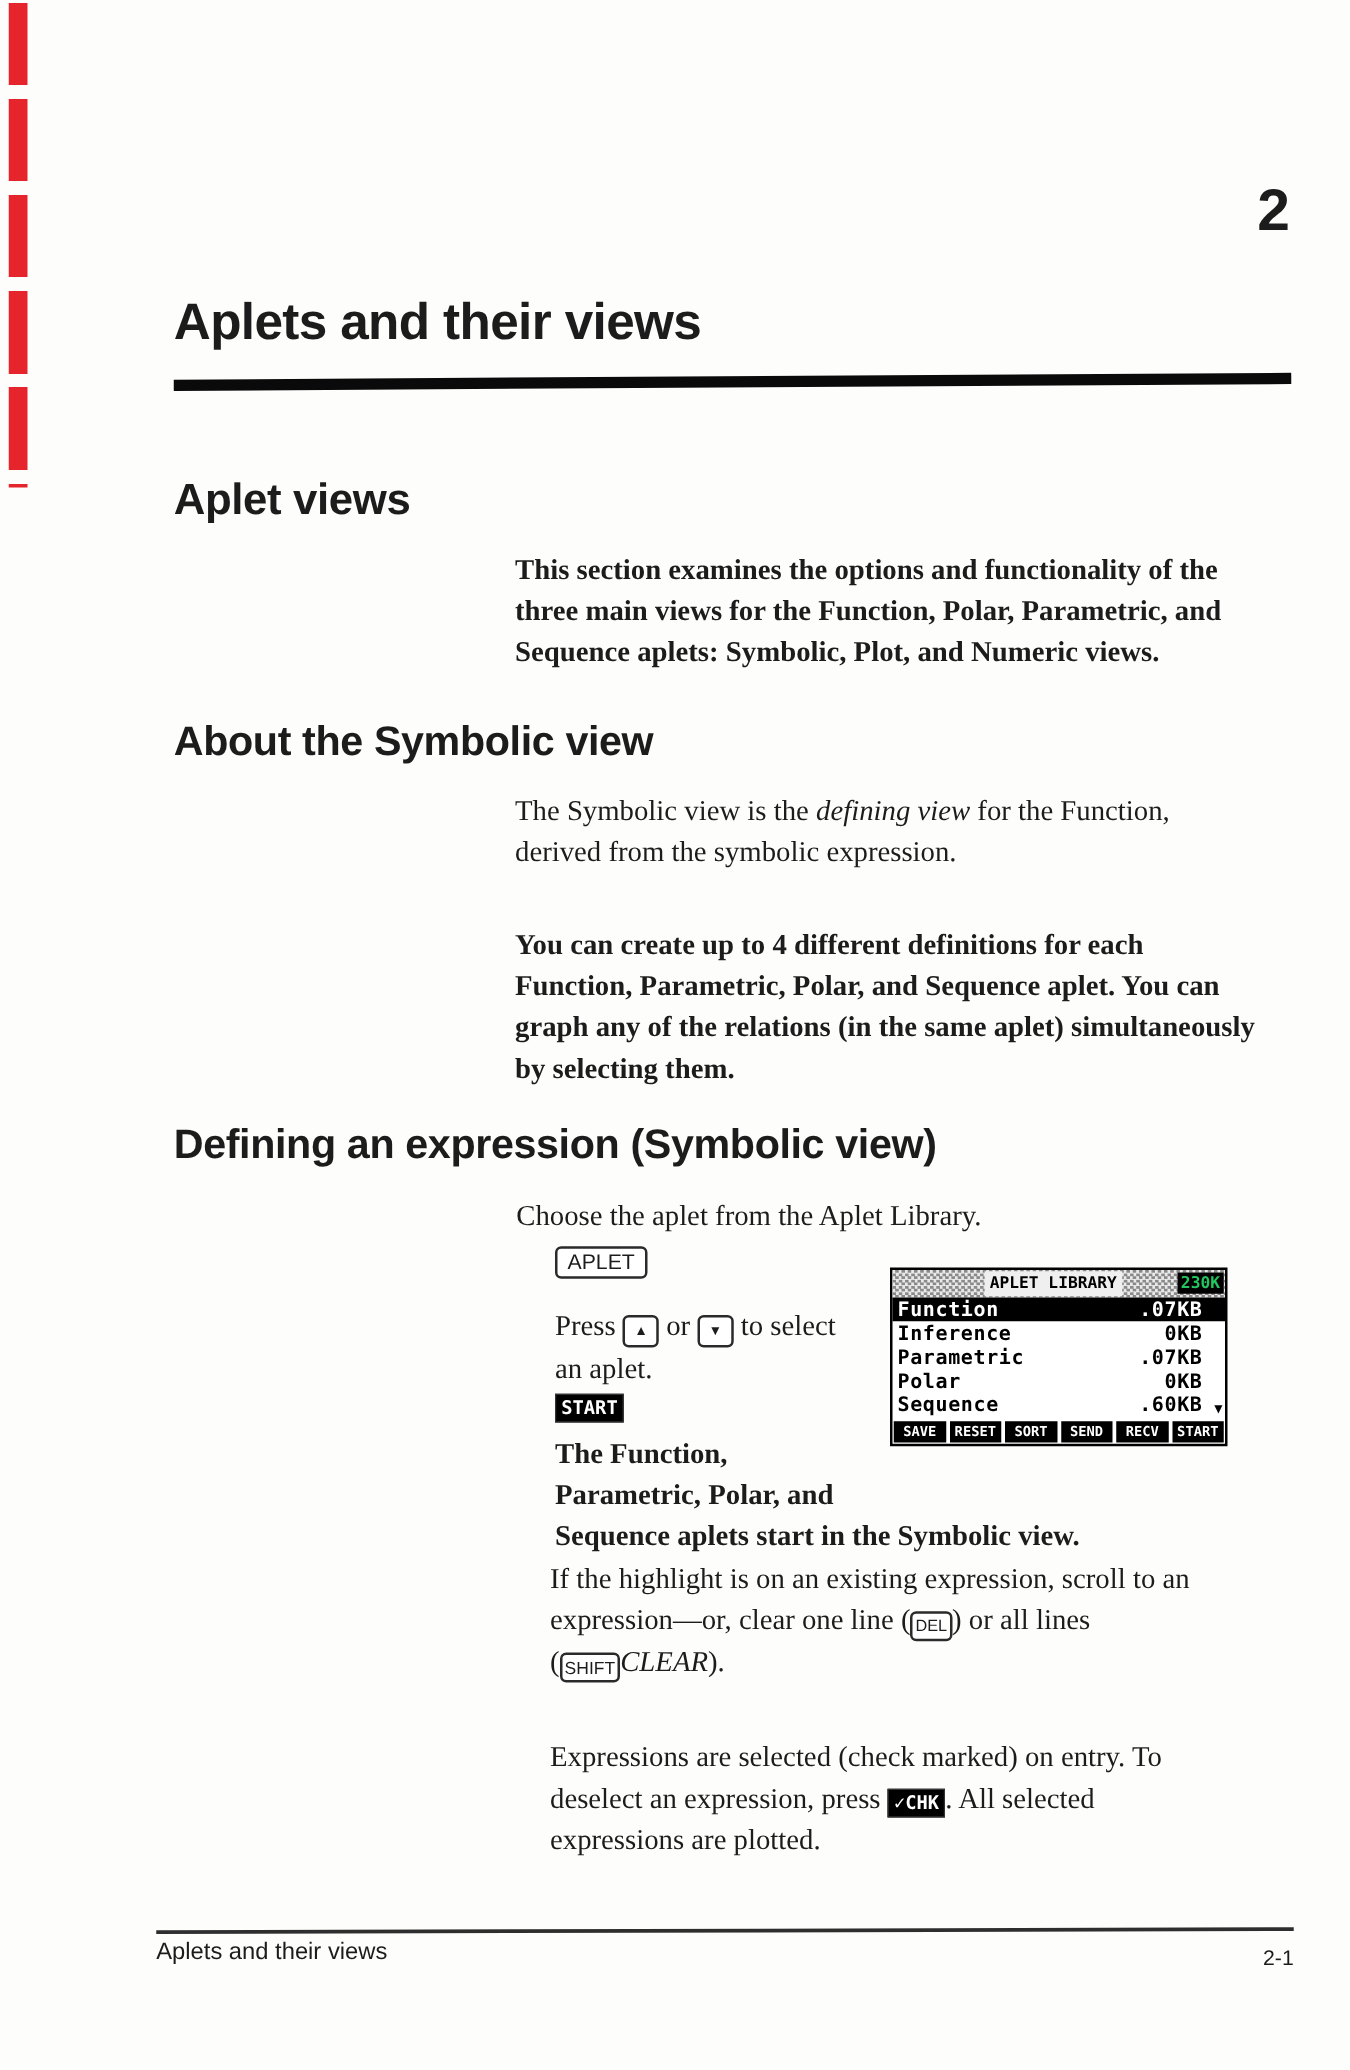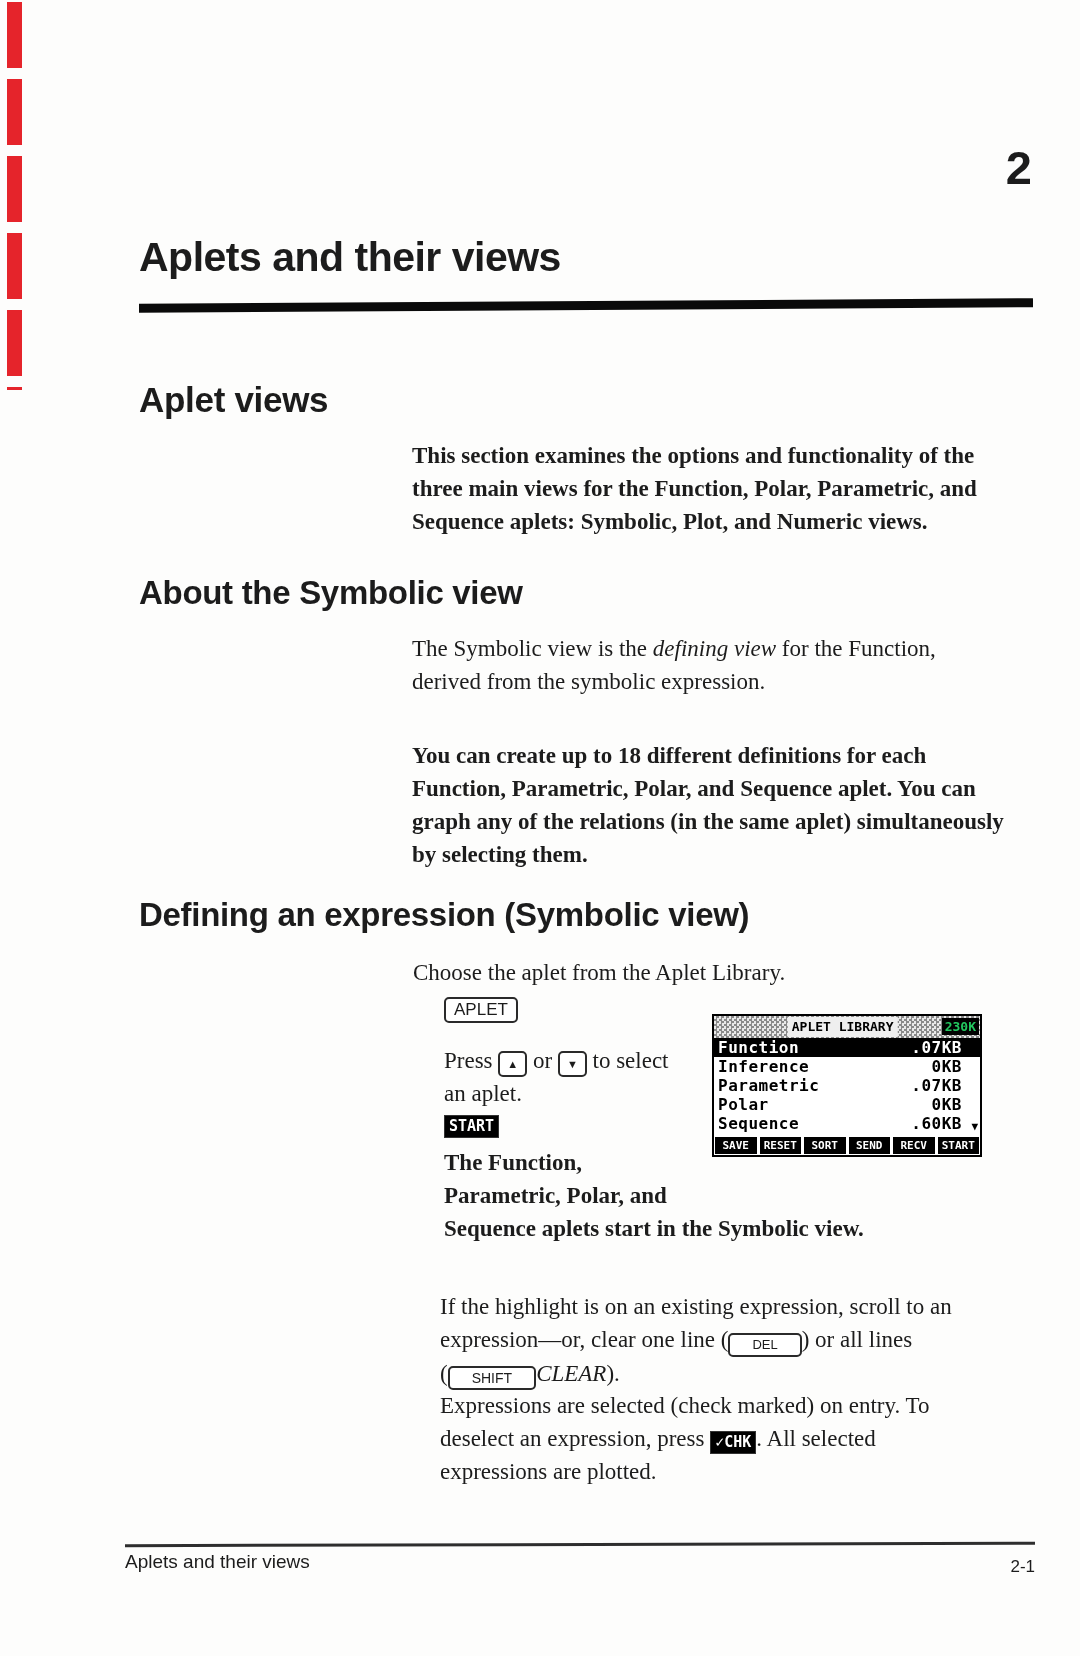--- a/index.html
+++ b/index.html
@@ -30,28 +30,28 @@
   #h-defining { left:139px; top:896px; }
 
   
   .body-text { font-size:23px; line-height:33px; }
   #p-section-examines { left:412px; top:439px; }
   #p-symbolic-defining { left:412px; top:632px; }
   #p-create-10 { left:412px; top:739px; }
   #p-choose-aplet { left:413px; top:956px; }
   #p-press-select { left:444px; top:1044px; }
   #p-function-start { left:444px; top:1146px; }
-  #p-highlight { left:440px; top:1290px; }
+  #p-highlight { left:440px; top:1246px; }
   #p-expressions { left:440px; top:1389px; }
 
   
   .keycap {
     display:inline-block; border:2px solid #2a2a2a; border-radius:5px;
     font-family:"Liberation Sans", sans-serif; font-size:15px; line-height:20px;
-    padding:0 22px; background:#fff; vertical-align:-2px; white-space:nowrap;
+    padding:0 2px; background:#fff; vertical-align:-2px; white-space:nowrap;
   }
   .keycap.arrow { font-size:11px; padding:1px 7px; vertical-align:0px; }
   #key-aplet { left:444px; top:997px; font-size:17px; padding:1px 8px; }
   .invchip {
     display:inline-block; background:#000; color:#fff;
     font-family:"DejaVu Sans Mono", monospace; font-weight:bold;
     font-size:15px; line-height:21px; padding:0 4px; vertical-align:-1px;
     border:1px solid #333;
   }
   #chip-start { left:444px; top:1115px; }
@@ -103,21 +103,21 @@
 three main views for the Function, Polar, Parametric, and
 Sequence aplets: Symbolic, Plot, and Numeric views.</div>
 
   <h2 id="h-about-symbolic" class="abs sans sec-heading">About the Symbolic view</h2>
 
   <div id="p-symbolic-defining" class="abs body-text">
     <div><span>The Symbolic view is the </span><span class="it">defining view</span><span> for the Function,</span></div>
     <div>derived from the symbolic expression.</div>
   </div>
 
-  <div id="p-create-10" class="abs body-text ml">You can create up to 18 different definitions for each
+  <div id="p-create-10" class="abs body-text ml">You can create up to 4 different definitions for each
 Function, Parametric, Polar, and Sequence aplet. You can
 graph any of the relations (in the same aplet) simultaneously
 by selecting them.</div>
 
   <h2 id="h-defining" class="abs sans sec-heading">Defining an expression (Symbolic view)</h2>
 
   <div id="p-choose-aplet" class="abs body-text">Choose the aplet from the Aplet Library.</div>
 
   <span id="key-aplet" class="abs keycap">APLET</span>
 

